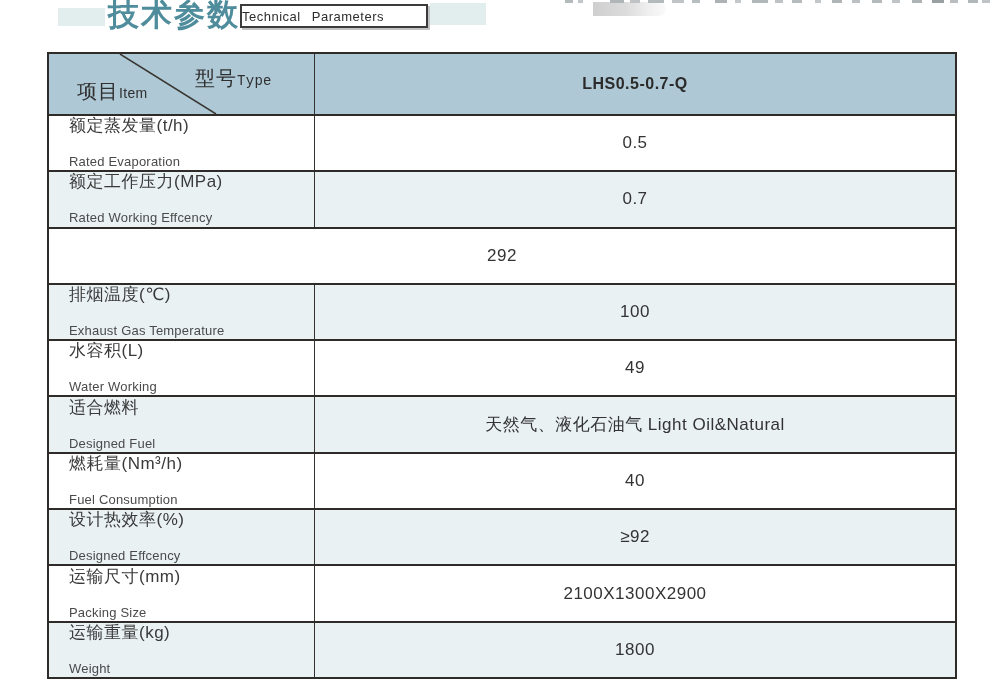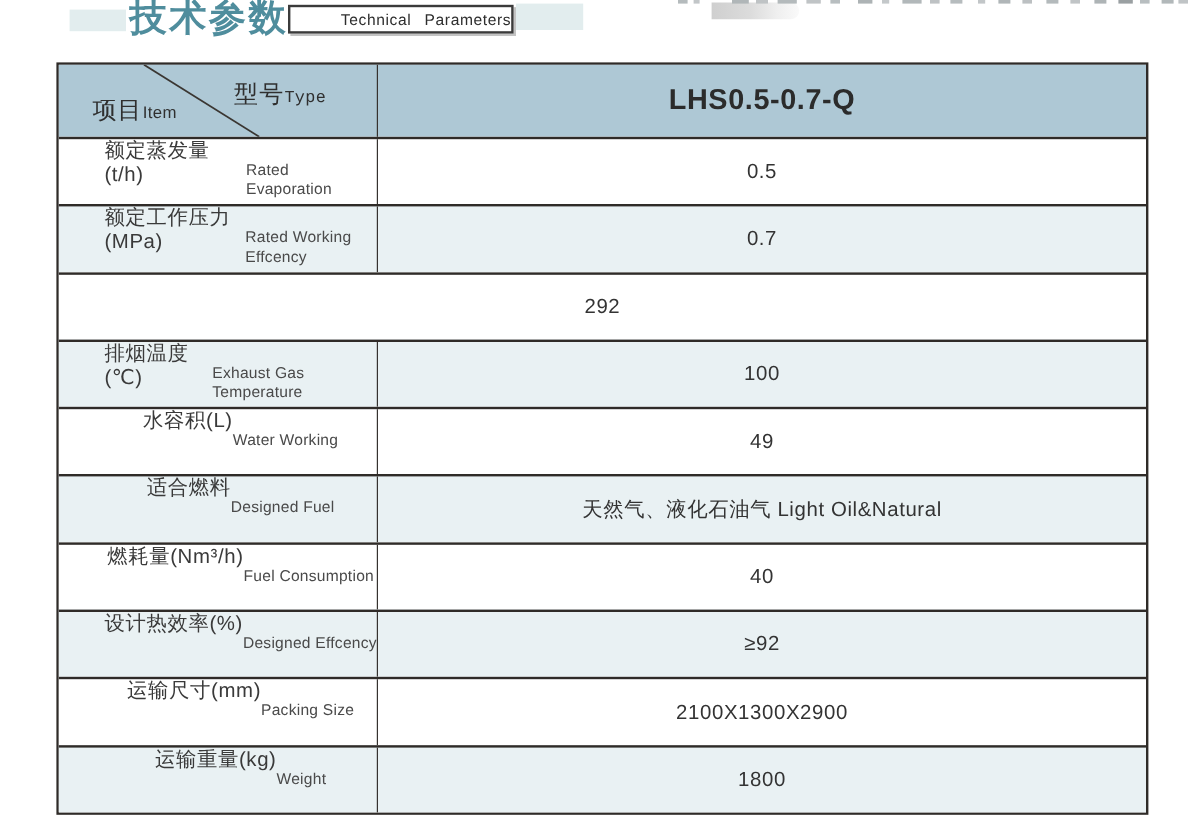--- a/index.html
+++ b/index.html
@@ -15,21 +15,21 @@
   .band-right{left:430px;top:3px;width:56px;height:22px;}
   .title-zh{
     position:absolute;left:108px;top:-3px;
     font-size:31px;font-weight:bold;color:#4f8d9d;
     letter-spacing:2px;line-height:36px;white-space:nowrap;
   }
   .title-box{
     position:absolute;left:240px;top:4px;width:184px;height:20px;
     background:#ffffff;border:2px solid #3b3b3b;
     box-shadow:2px 2px 0 #c3c3c3;
-    display:flex;align-items:center;justify-content:flex-end;
+    display:flex;align-items:center;justify-content:flex-start;
   }
   .title-box span{
     font-size:13px;color:#2e2e2e;letter-spacing:0.5px;word-spacing:7px;
     white-space:nowrap;
   }
   
   .artifact-blob{
     position:absolute;left:593px;top:2px;width:73px;height:14px;
     background:linear-gradient(to right,#cfcfcf 0%,#dcdcdc 45%,#efefef 75%,#fafafa 100%);
     border-radius:0 9px 9px 0;
@@ -52,30 +52,30 @@
   .corner-item{
     position:absolute;left:28px;bottom:9px;white-space:nowrap;color:#2f2f2f;
   }
   .corner-type{
     position:absolute;left:146px;top:11px;white-space:nowrap;color:#2f2f2f;font-family:Liberation Mono, monospace;
   }
   .corner-zh{font-size:20px;letter-spacing:1px;}
   .corner-en{font-size:14px;letter-spacing:0.3px;}
   .model-cell{
     flex:1;display:flex;align-items:center;justify-content:center;
-    font-size:24px;font-weight:bold;color:#2b2b2b;letter-spacing:0.5px;
+    font-size:16px;font-weight:bold;color:#2b2b2b;letter-spacing:0.5px;
   }
   .row{
     flex:1;display:flex;border-top:2px solid #2f2b28;background:#ffffff;
   }
   .param-table > .row:nth-child(odd){background:#e9f1f3;}
   .cell-label{
     width:266px;flex:0 0 266px;box-sizing:border-box;
     border-right:1.5px solid #36322f;
-    padding-left:38px;display:flex;flex-direction:row;justify-content:center;
+    padding-left:20px;display:flex;flex-direction:column;justify-content:center;
   }
   .zh{font-size:17px;color:#3a3a3a;letter-spacing:0.5px;line-height:20px;}
   .en{font-size:13px;color:#4a4a4a;letter-spacing:0.2px;line-height:16px;margin-top:18px;}
   .cell-value{
     flex:1;display:flex;align-items:center;justify-content:center;
     font-size:17px;color:#333333;letter-spacing:0.5px;text-align:left;
   }
 </style>
 </head>
 <body>

